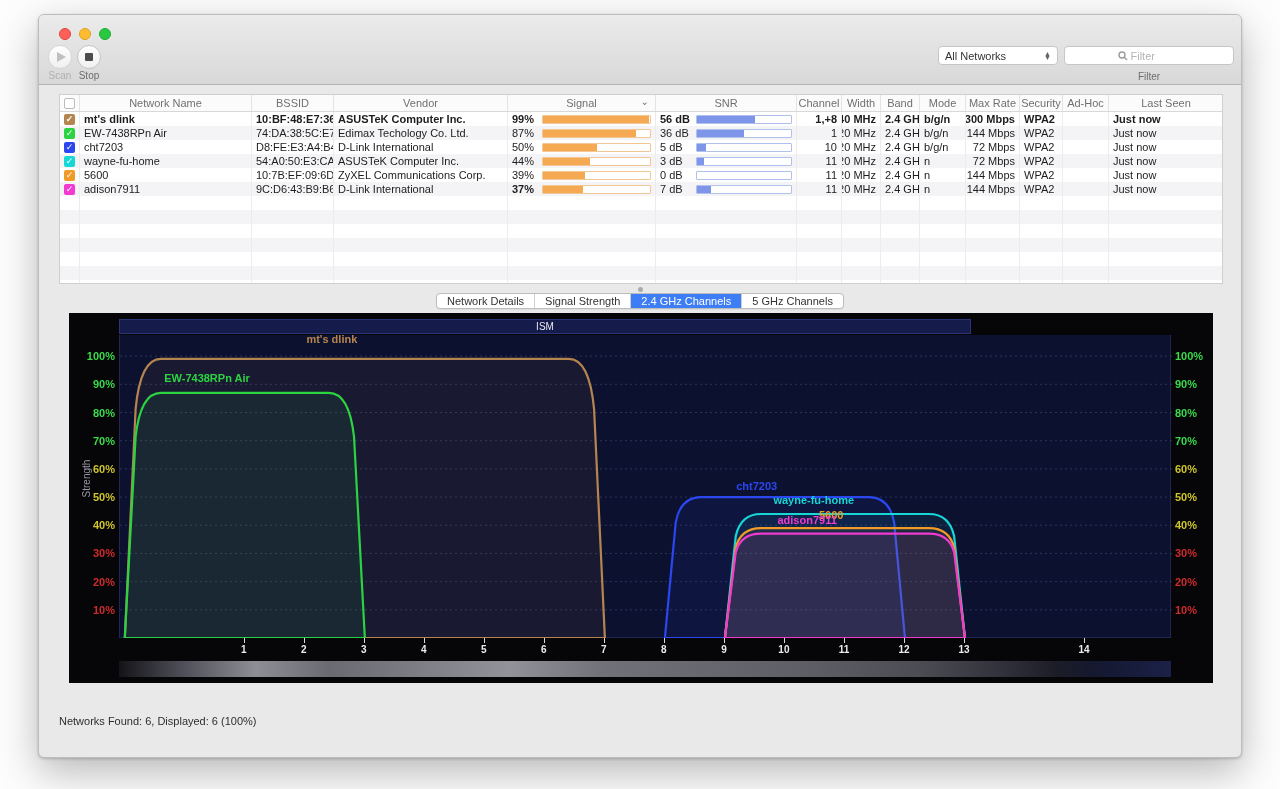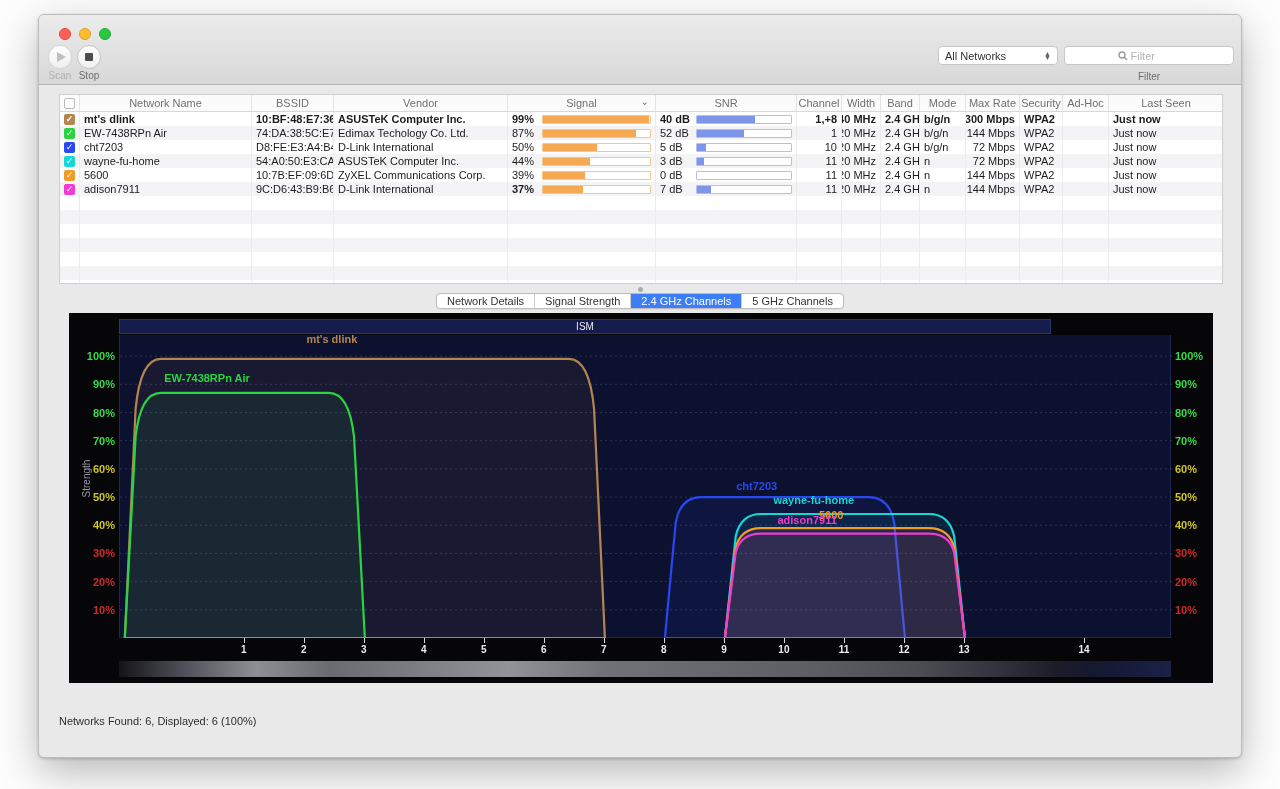--- a/index.html
+++ b/index.html
@@ -71,21 +71,21 @@
   
   .tabsrow { position:absolute; left:0; top:278px; width:100%; display:flex; justify-content:center; }
   .seg { display:flex; border:1px solid #bdbdbd; border-radius:4px; overflow:hidden; background:#fff;
     height:16px; font-size:11px; color:#333; box-shadow:0 1px 1px rgba(0,0,0,.05); }
   .seg .tab { padding:4px 10px; display:flex; align-items:center; border-left:1px solid #cfcfcf; cursor:default; }
   .seg .tab:first-child { border-left:none; }
   .seg .tab.active { background:#3d7df5; color:#fff; }
 
   
   .chartbox { position:absolute; left:30px; top:298px; width:1144px; height:370px; background:#060609; }
-  .ism-band { position:absolute; left:50px; top:6px; width:932px; height:15px; background:#151b4a;
+  .ism-band { position:absolute; left:50px; top:6px; width:852px; height:15px; background:#151b4a;
     border:1px solid #2c3476; color:#e8e8f2; font-size:10px; display:flex; align-items:center; justify-content:center;text-align:center; }
   .plot { position:absolute; left:50px; top:22px; width:1052px; height:303px; background:#0c1130;
     border-left:1px solid #1f2752; border-right:1px solid #1f2752; border-bottom:1px solid #1f2752; }
   .strength-lbl { position:absolute; left:-13px; top:160px; font-size:10px; color:#9a9aa5;
     transform:rotate(-90deg); width:60px; text-align:center; }
   .ytick { position:absolute; font-size:11px; font-weight:bold; width:44px; }
   .ytick.left { text-align:right; }
   .ytick.right { text-align:left; }
   .xtick-mark { position:absolute; width:1px; height:5px; background:#d8d8d8; top:325px; }
   .xtick-num { position:absolute; top:331px; width:30px; text-align:center; font-size:10px; font-weight:bold; color:#ececec; }
@@ -185,21 +185,21 @@
           <div class="cell" style="width: 172px; flex: 0 0 auto;">mt's dlink</div>
           <div class="cell" style="width: 82px; flex: 0 0 auto;">10:BF:48:E7:36:8E</div>
           <div class="cell" style="width: 174px; flex: 0 0 auto;">ASUSTeK Computer Inc.</div>
           <div class="cell" style="width: 148px; flex: 0 0 auto;">
             <span class="sig-txt">99%</span>
             <div class="bar sig-bar">
               <div class="sig-fill" style="width: 99%;"></div>
             </div>
           </div>
           <div class="cell" style="width: 141px; flex: 0 0 auto;">
-            <span class="snr-txt">40 dB</span>
+            <span class="snr-txt">56 dB</span>
             <div class="bar snr-bar">
               <div class="snr-fill" style="width: 62%;"></div>
             </div>
           </div>
           <div class="cell r" style="width: 45px; flex: 0 0 auto;">1,+8</div>
           <div class="cell r" style="width: 39px; flex: 0 0 auto;">40 MHz</div>
           <div class="cell" style="width: 39px; flex: 0 0 auto;">2.4 GHz</div>
           <div class="cell" style="width: 46px; flex: 0 0 auto;">b/g/n</div>
           <div class="cell r" style="width: 54px; flex: 0 0 auto;">300 Mbps</div>
           <div class="cell" style="width: 43px; flex: 0 0 auto;">WPA2</div>
@@ -213,21 +213,21 @@
           <div class="cell" style="width: 172px; flex: 0 0 auto;">EW-7438RPn Air</div>
           <div class="cell" style="width: 82px; flex: 0 0 auto;">74:DA:38:5C:E7:60</div>
           <div class="cell" style="width: 174px; flex: 0 0 auto;">Edimax Techology Co. Ltd.</div>
           <div class="cell" style="width: 148px; flex: 0 0 auto;">
             <span class="sig-txt">87%</span>
             <div class="bar sig-bar">
               <div class="sig-fill" style="width: 87%;"></div>
             </div>
           </div>
           <div class="cell" style="width: 141px; flex: 0 0 auto;">
-            <span class="snr-txt">52 dB</span>
+            <span class="snr-txt">36 dB</span>
             <div class="bar snr-bar">
               <div class="snr-fill" style="width: 50%;"></div>
             </div>
           </div>
           <div class="cell r" style="width: 45px; flex: 0 0 auto;">1</div>
           <div class="cell r" style="width: 39px; flex: 0 0 auto;">20 MHz</div>
           <div class="cell" style="width: 39px; flex: 0 0 auto;">2.4 GHz</div>
           <div class="cell" style="width: 46px; flex: 0 0 auto;">b/g/n</div>
           <div class="cell r" style="width: 54px; flex: 0 0 auto;">144 Mbps</div>
           <div class="cell" style="width: 43px; flex: 0 0 auto;">WPA2</div>

